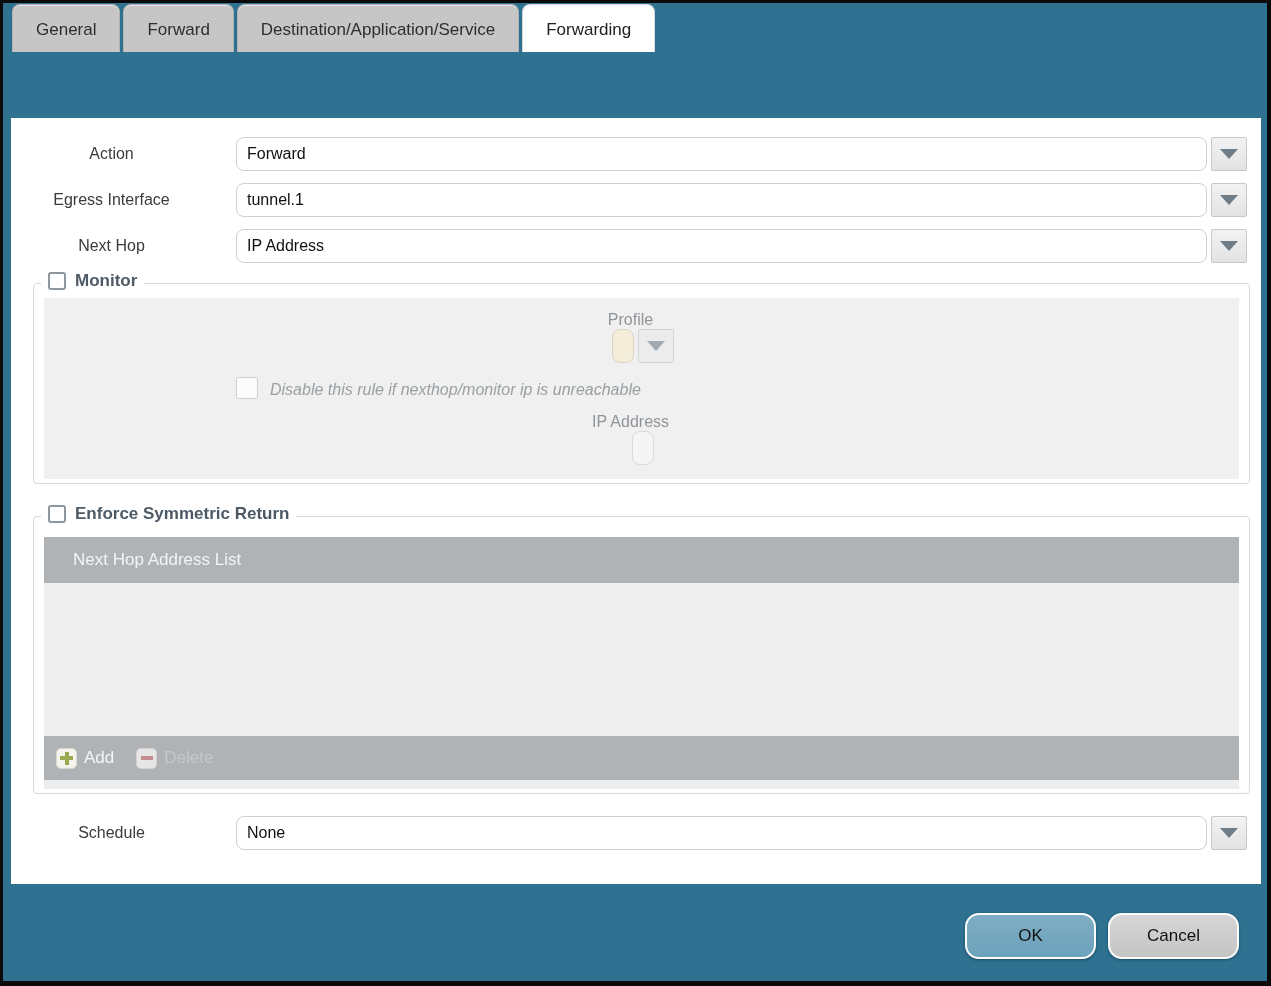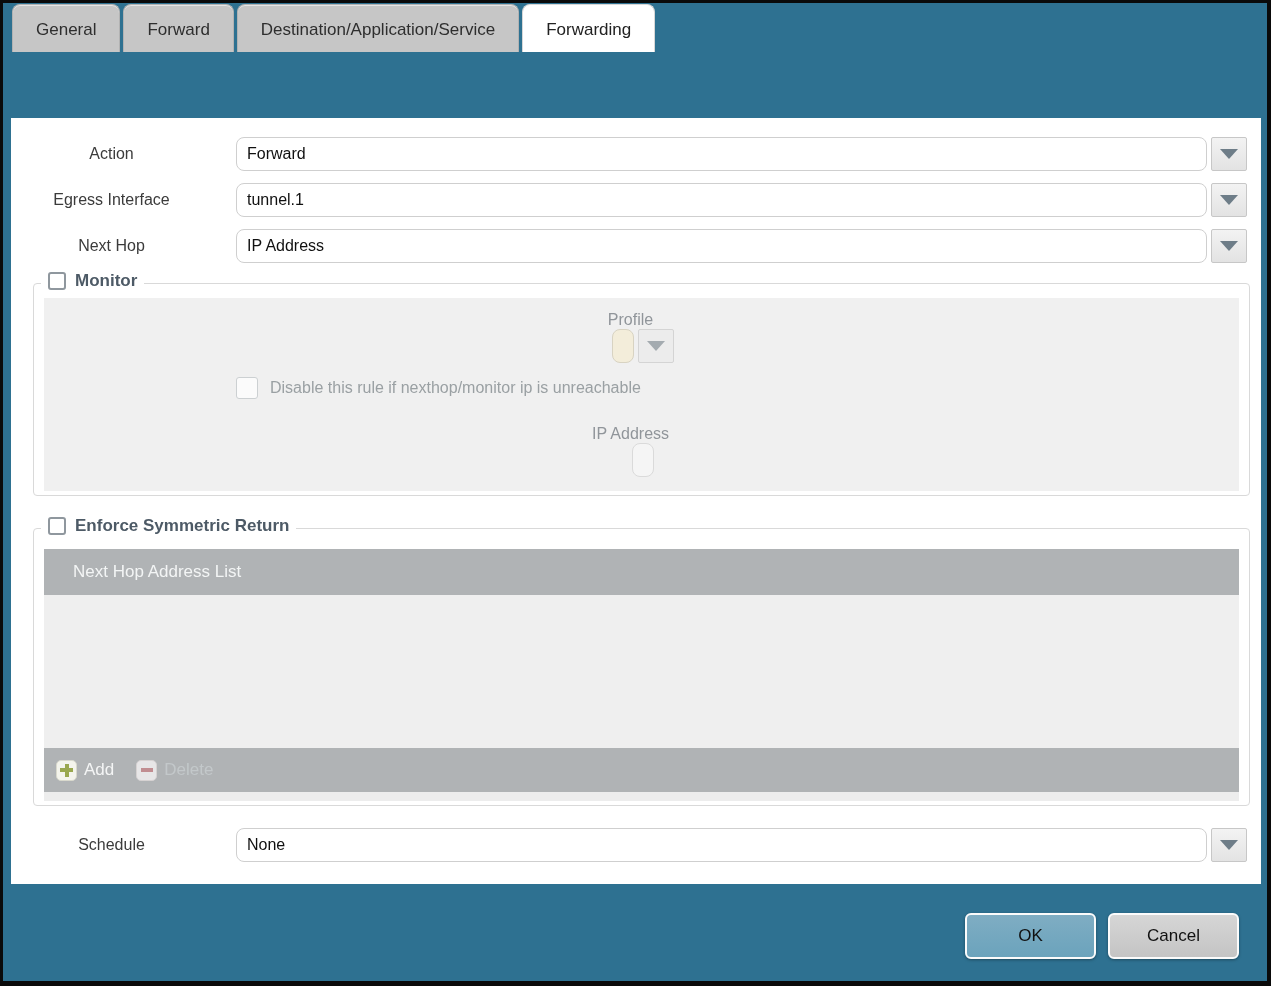--- a/index.html
+++ b/index.html
@@ -64,21 +64,21 @@
   .checkbox{width:18px;height:18px;box-sizing:border-box;border:2px solid #8f979e;
     border-radius:3px;background:#fff;cursor:pointer;flex-shrink:0;}
   .checkbox.disabled{border-color:#ccd0d2;background:#fbfbfb;cursor:default;width:22px;height:22px;border-width:1px;}
 
   .panel{background:#f0f0f0;padding:13px 10px 14px 0;}
   .panel .form-row{margin:0 0 14px 0;flex-direction:column;}
   .panel .form-row:last-child{margin-bottom:0;}
   .panel .form-label{width:192px;padding-right:12px;color:#90959a;}
   .cinput.beige{background:#f3edda;border-color:#d8d3c2;}
   .cinput.gray{background:#f5f5f5;border-color:#dadada;}
-  .chk-row{display:flex;align-items:center;gap:12px;margin:0 0 26px 192px;}
+  .chk-row{display:flex;align-items:flex-end;gap:12px;margin:0 0 14px 192px;font-style:italic;}
   .chk-label{font-size:16px;color:#9aa0a3;}
 
   
   .tbl-header{height:46px;background:#b0b3b5;display:flex;align-items:center;
     padding-left:29px;font-size:17px;color:#f3f5f5;}
   .tbl-body{height:153px;background:#efefef;}
   .tbl-footer{height:44px;background:#b0b3b5;display:flex;align-items:center;
     gap:22px;padding-left:12px;}
   .tool{display:flex;align-items:center;gap:7px;font-size:17px;cursor:pointer;}
   .tool-icon{width:21px;height:21px;border-radius:5px;display:flex;align-items:center;
@@ -91,21 +91,21 @@
   .tool-icon.del{background:#f1eff0;border:1px solid #ddd8d8;opacity:.85;}
   .minus{width:12px;height:4px;background:#c5878b;}
   .tool .add-label{color:#f4f5f5;}
   .tool.disabled{cursor:default;}
   .tool .del-label{color:#c3c8ca;}
   .hstrip{height:9px;background:#ededed;margin-top:0;}
 
   .schedule-row{margin-top:22px;}
 
   
-  .btn{position:absolute;height:46px;width:131px;border-radius:6px;border:2px solid #fbfbfb;
+  .btn{position:absolute;height:46px;width:131px;border-radius:14px;border:2px solid #fbfbfb;
     font-size:17px;color:#111;display:flex;align-items:center;justify-content:center;
     cursor:pointer;box-sizing:border-box;box-shadow:0 1px 3px rgba(0,0,0,.35);}
   .btn-ok{right:171px;bottom:22px;background:linear-gradient(#7fadc3,#6ba3bc);}
   .btn-cancel{right:28px;bottom:22px;background:linear-gradient(#d6d6d6,#c4c4c4);}
 </style>
 </head>
 <body>
 
 <div class="frame">
 

